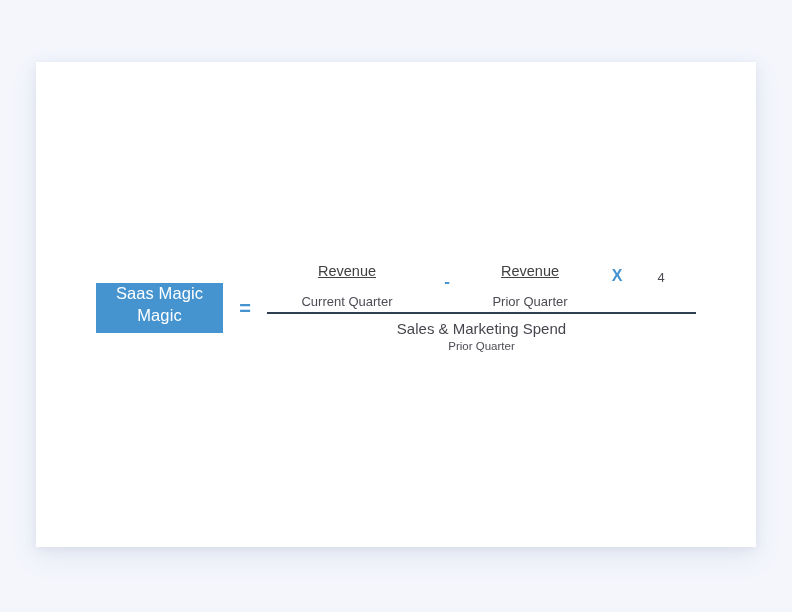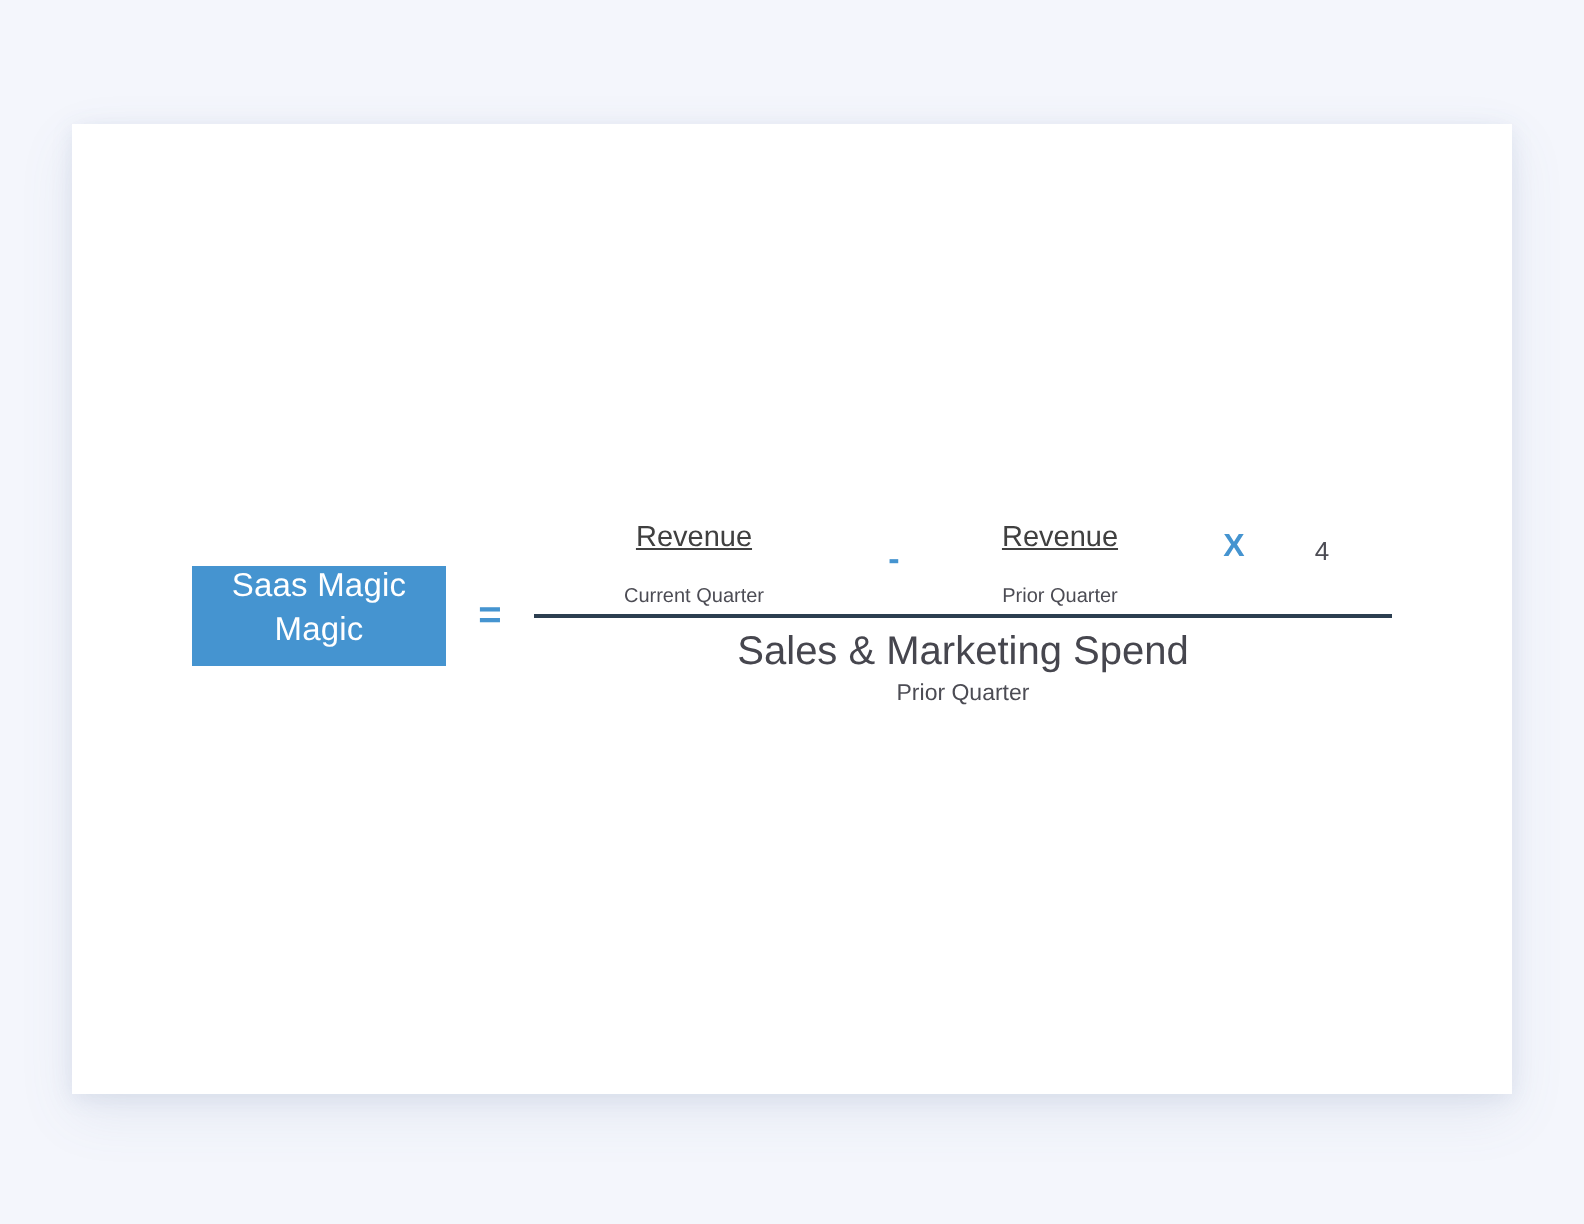--- a/index.html
+++ b/index.html
@@ -85,21 +85,21 @@
     align-items: center;
     line-height: 1.18;
   }
   .term .big {
     font-size: 14.5px;
     color: #404040;
     white-space: nowrap;
     text-decoration: underline;
   }
   .term .small {
-    font-size: 10px;
+    font-size: 13px;
     color: #4c4c54;
     white-space: nowrap;
     margin-top: 14px;
   }
 
   .term-a { width: 160px; }
   .term-b { width: 126px; }
 
   .op-minus {
     width: 40px;
@@ -137,21 +137,21 @@
   }
 
   .denominator {
     display: flex;
     flex-direction: column;
     align-items: center;
     line-height: 1.18;
     padding-top: 6px;
   }
   .denominator .big {
-    font-size: 20px;
+    font-size: 15px;
     color: #46464e;
     white-space: nowrap;
   }
   .denominator .small {
     font-size: 11.5px;
     color: #4c4c54;
     white-space: nowrap;
     margin-top: 2px;
   }
 </style>

